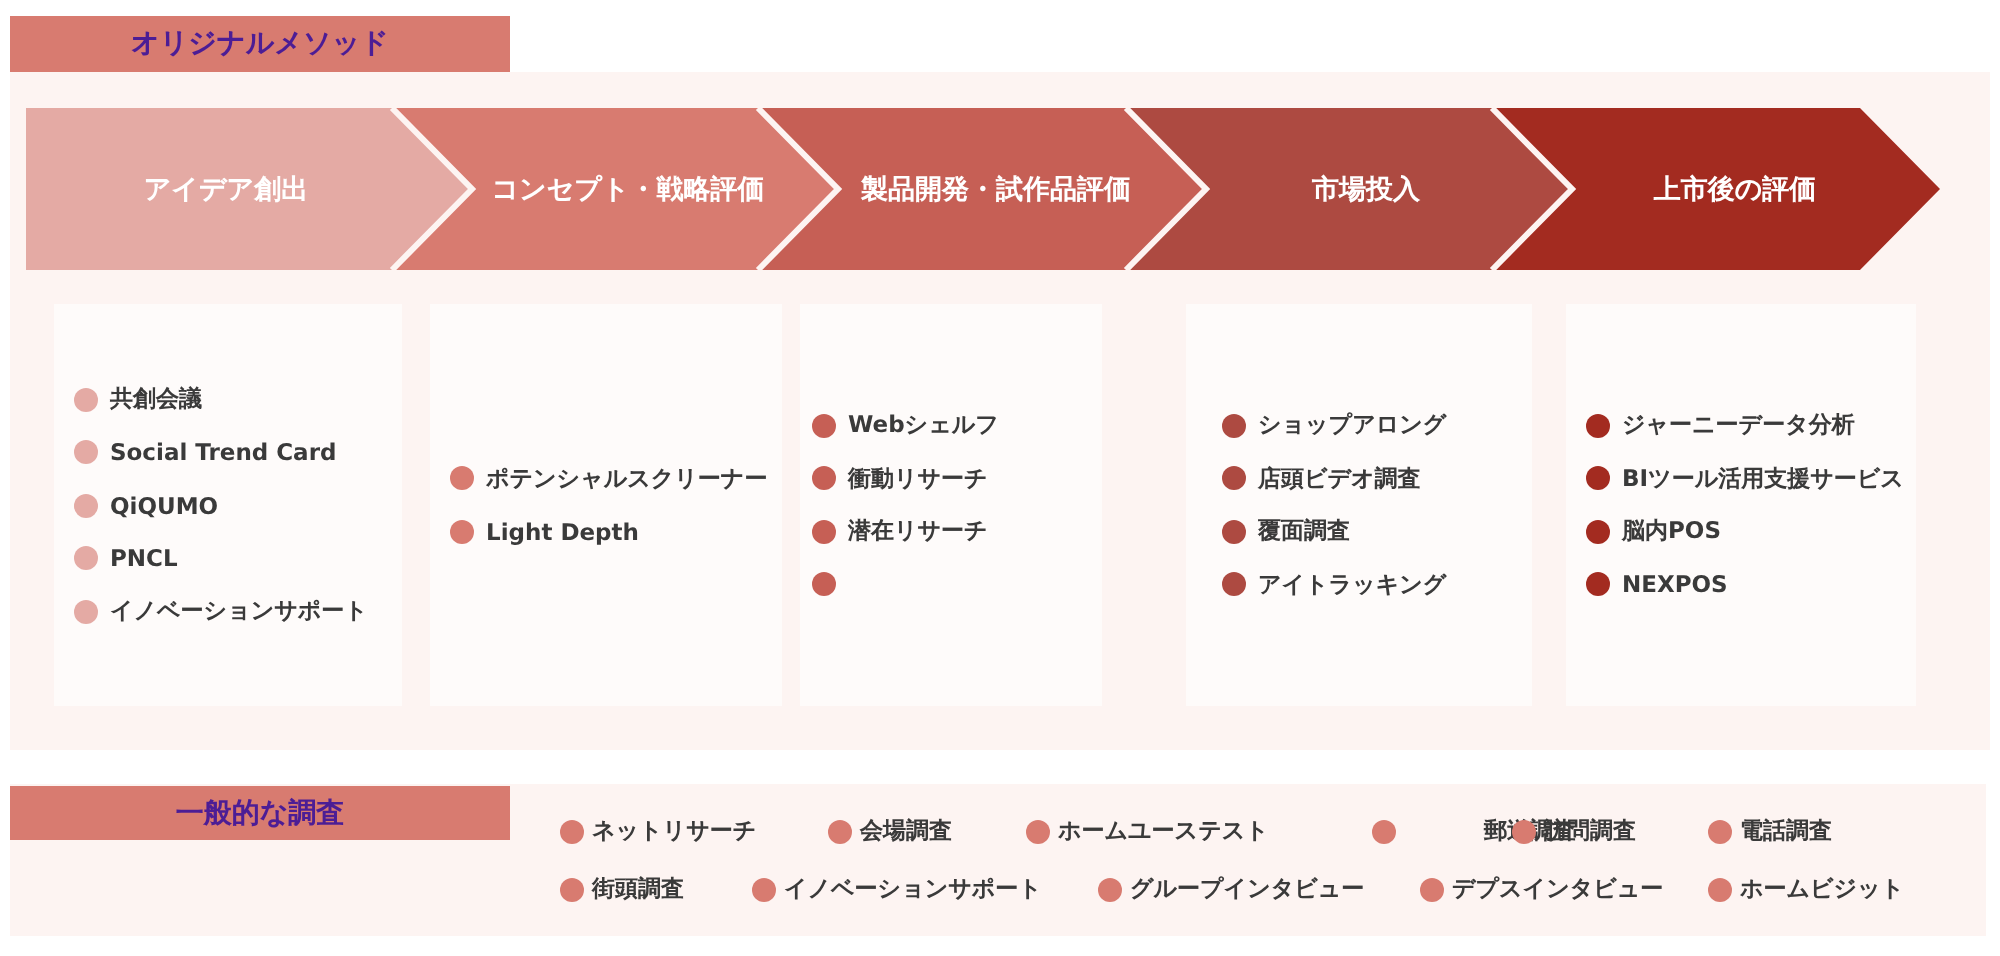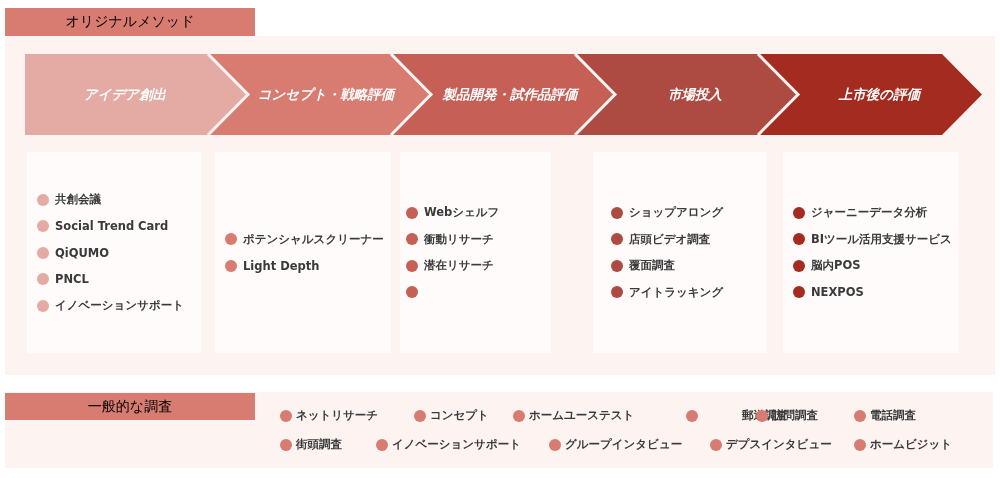--- a/index.html
+++ b/index.html
@@ -1,21 +1,21 @@
 <!DOCTYPE html>
 <html><head>
 <meta charset="utf-8">
 <style>
   html, body { margin:0; padding:0; background:#ffffff; }
   body { width:1000px; height:478px; position:relative; overflow:hidden;
          font-family:"DejaVu Sans","Liberation Sans",sans-serif; }
-  .tab { position:absolute; background:#d87b70; color:#000000; font-weight:normal;
+  .tab { position:absolute; background:#d87b70; color:#4c1d95; font-weight:bold;
          font-size:14px; display:flex; align-items:center; justify-content:center; }
   .panel { position:absolute; background:#fdf4f2; }
-  .arrows { position:absolute; left:20px; top:54px; width:965px; height:65px;font-style:italic; }
+  .arrows { position:absolute; left:8px; top:54px; width:965px; height:65px; }
   .arrows svg { position:absolute; left:0; top:0; }
   .arrow-label { position:absolute; top:0; height:81px; display:flex; align-items:center;
                  justify-content:center; color:#fff; font-weight:bold; font-size:13.5px;
                  white-space:nowrap; }
   .card { position:absolute; top:152px; height:201px; background:#fefbfa;
           display:flex; flex-direction:column; justify-content:center; }
   .card ul { list-style:none; margin:0; padding:0 0 0 10px; }
   .card li { display:flex; align-items:center; height:26.5px; font-size:11.5px;
              font-weight:bold; color:#3a3a3a; white-space:nowrap; }
   .dot { width:12px; height:12px; border-radius:50%; margin-right:6px; flex:none; }
@@ -156,21 +156,21 @@
   <span>一般的な調査</span>
 </div>
 
 <div class="gen-row" style="top:408px; height:16px;">
   <div class="gen-item" style="left:0px;">
       <span class="dot"></span>
       <span>ネットリサーチ</span>
     </div>
   <div class="gen-item" style="left:134px;">
       <span class="dot"></span>
-      <span>コンセプト</span>
+      <span>会場調査</span>
     </div>
   <div class="gen-item" style="left:233px;">
       <span class="dot"></span>
       <span>ホームユーステスト</span>
     </div>
   <div class="gen-item" style="left:406px;gap:40px;">
       <span class="dot"></span>
       <span>郵送調査</span>
     </div>
   <div class="gen-item" style="left:476px;">

